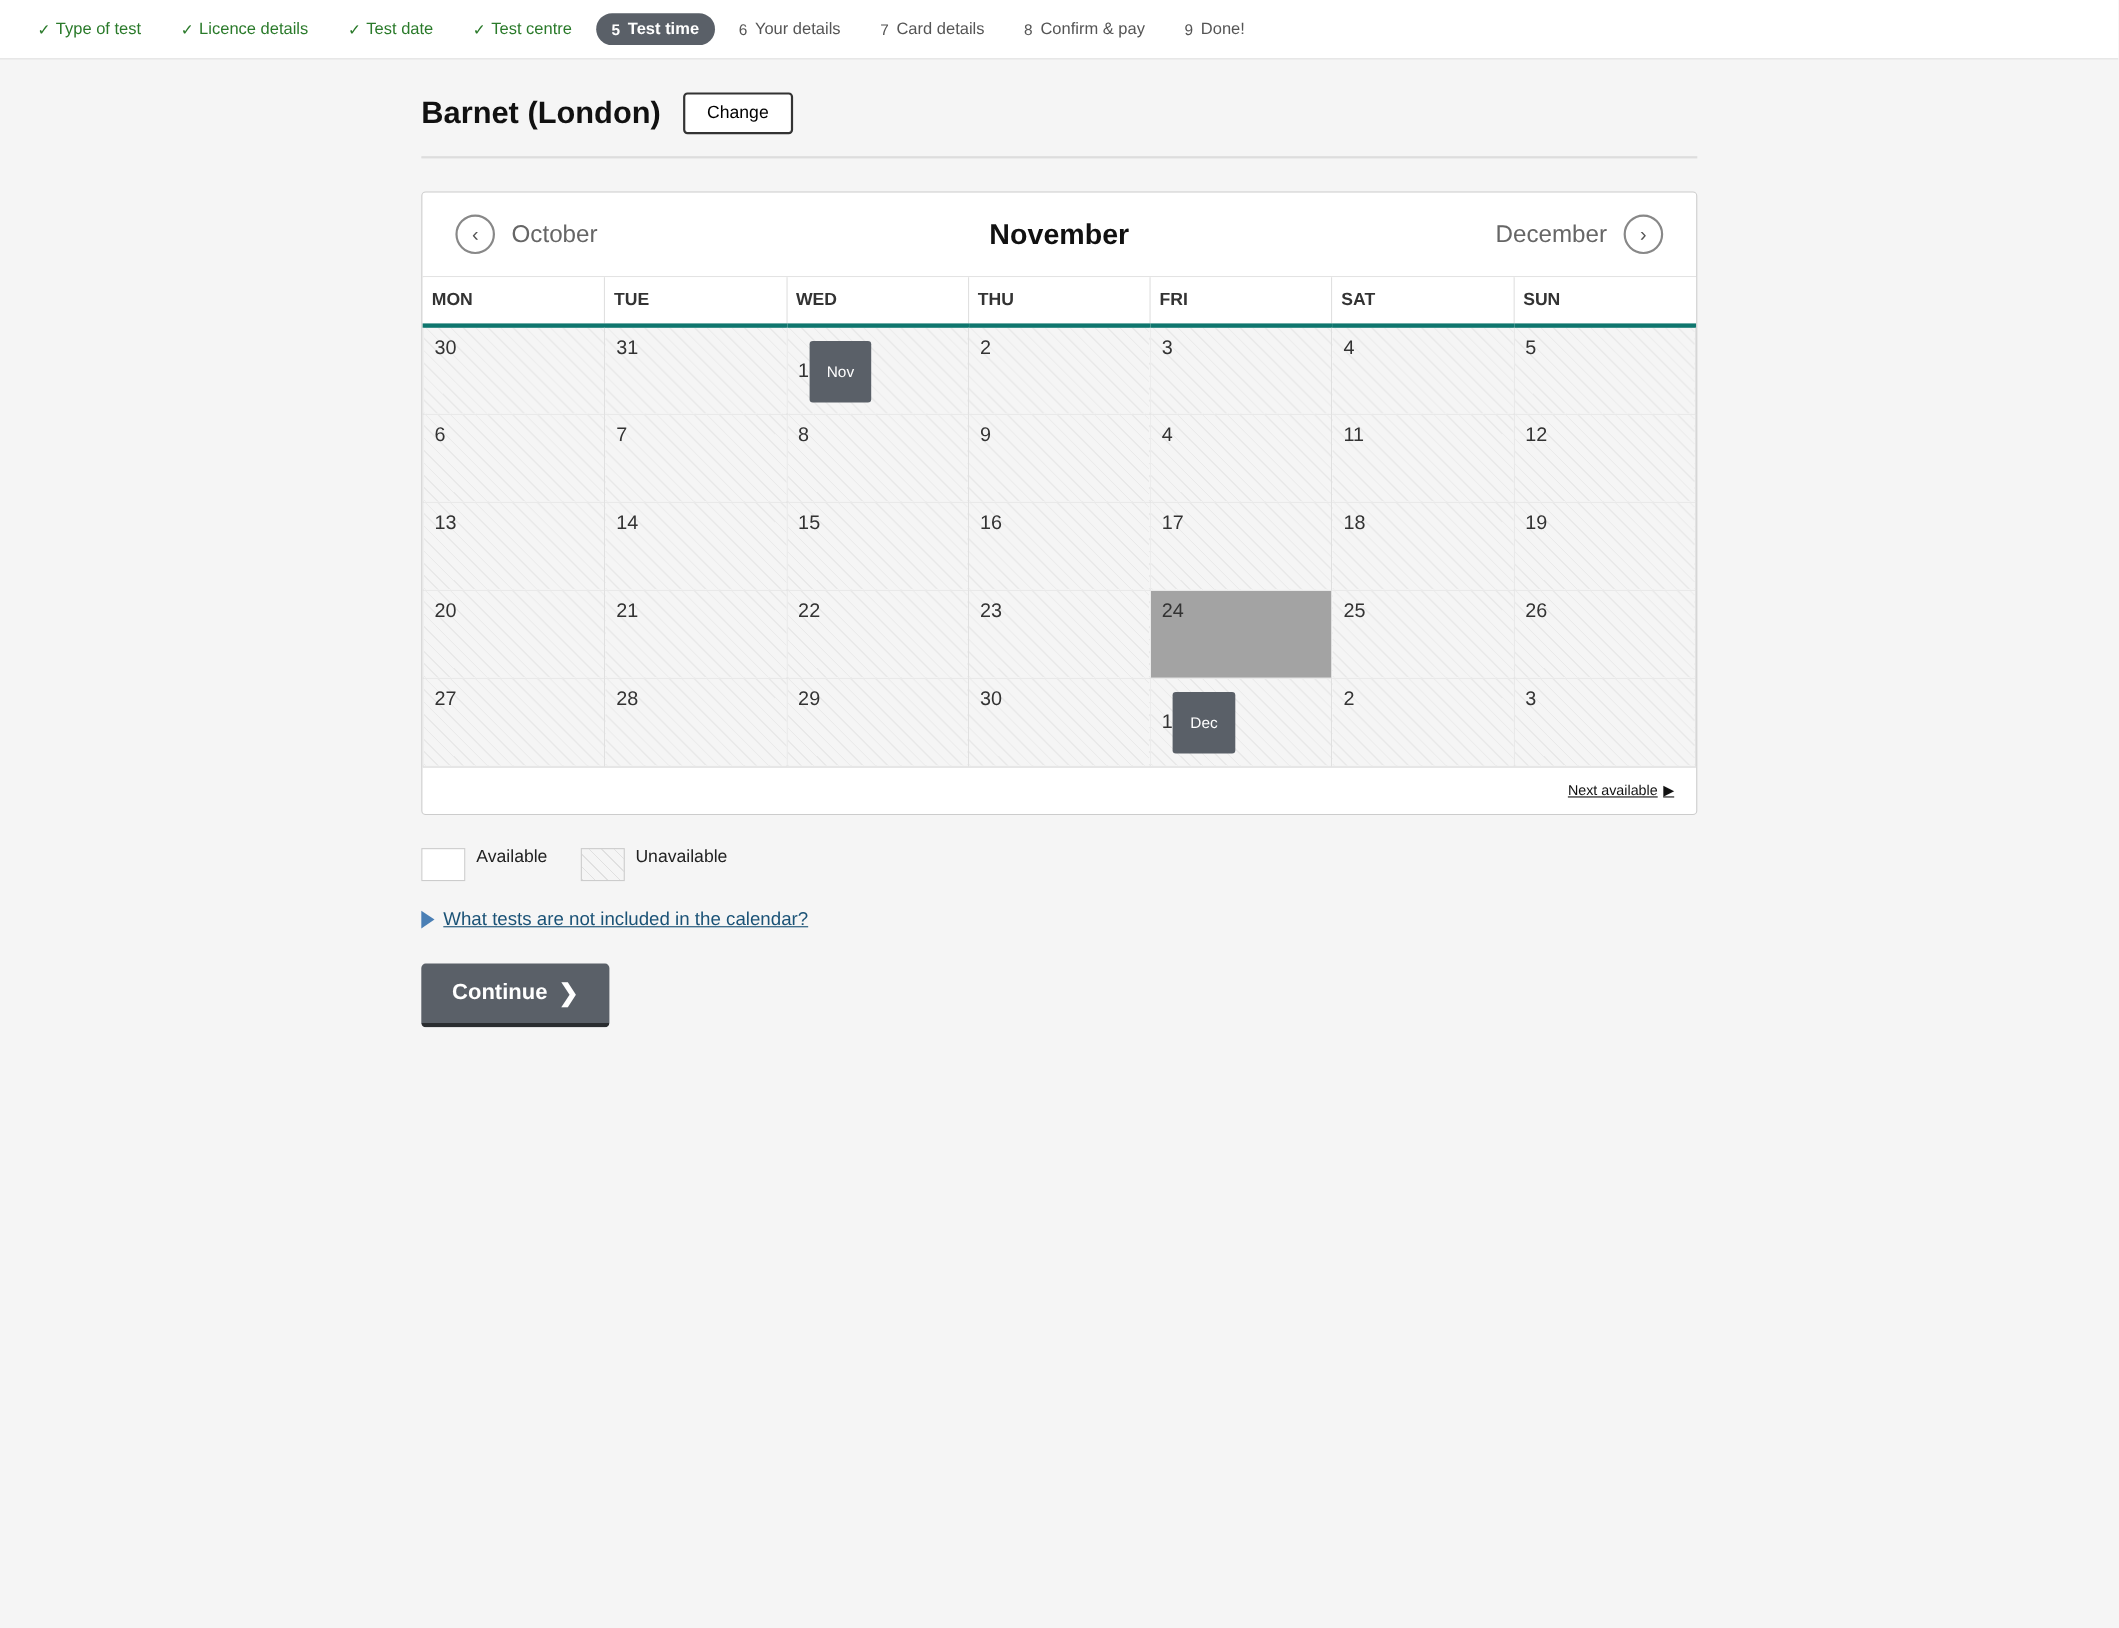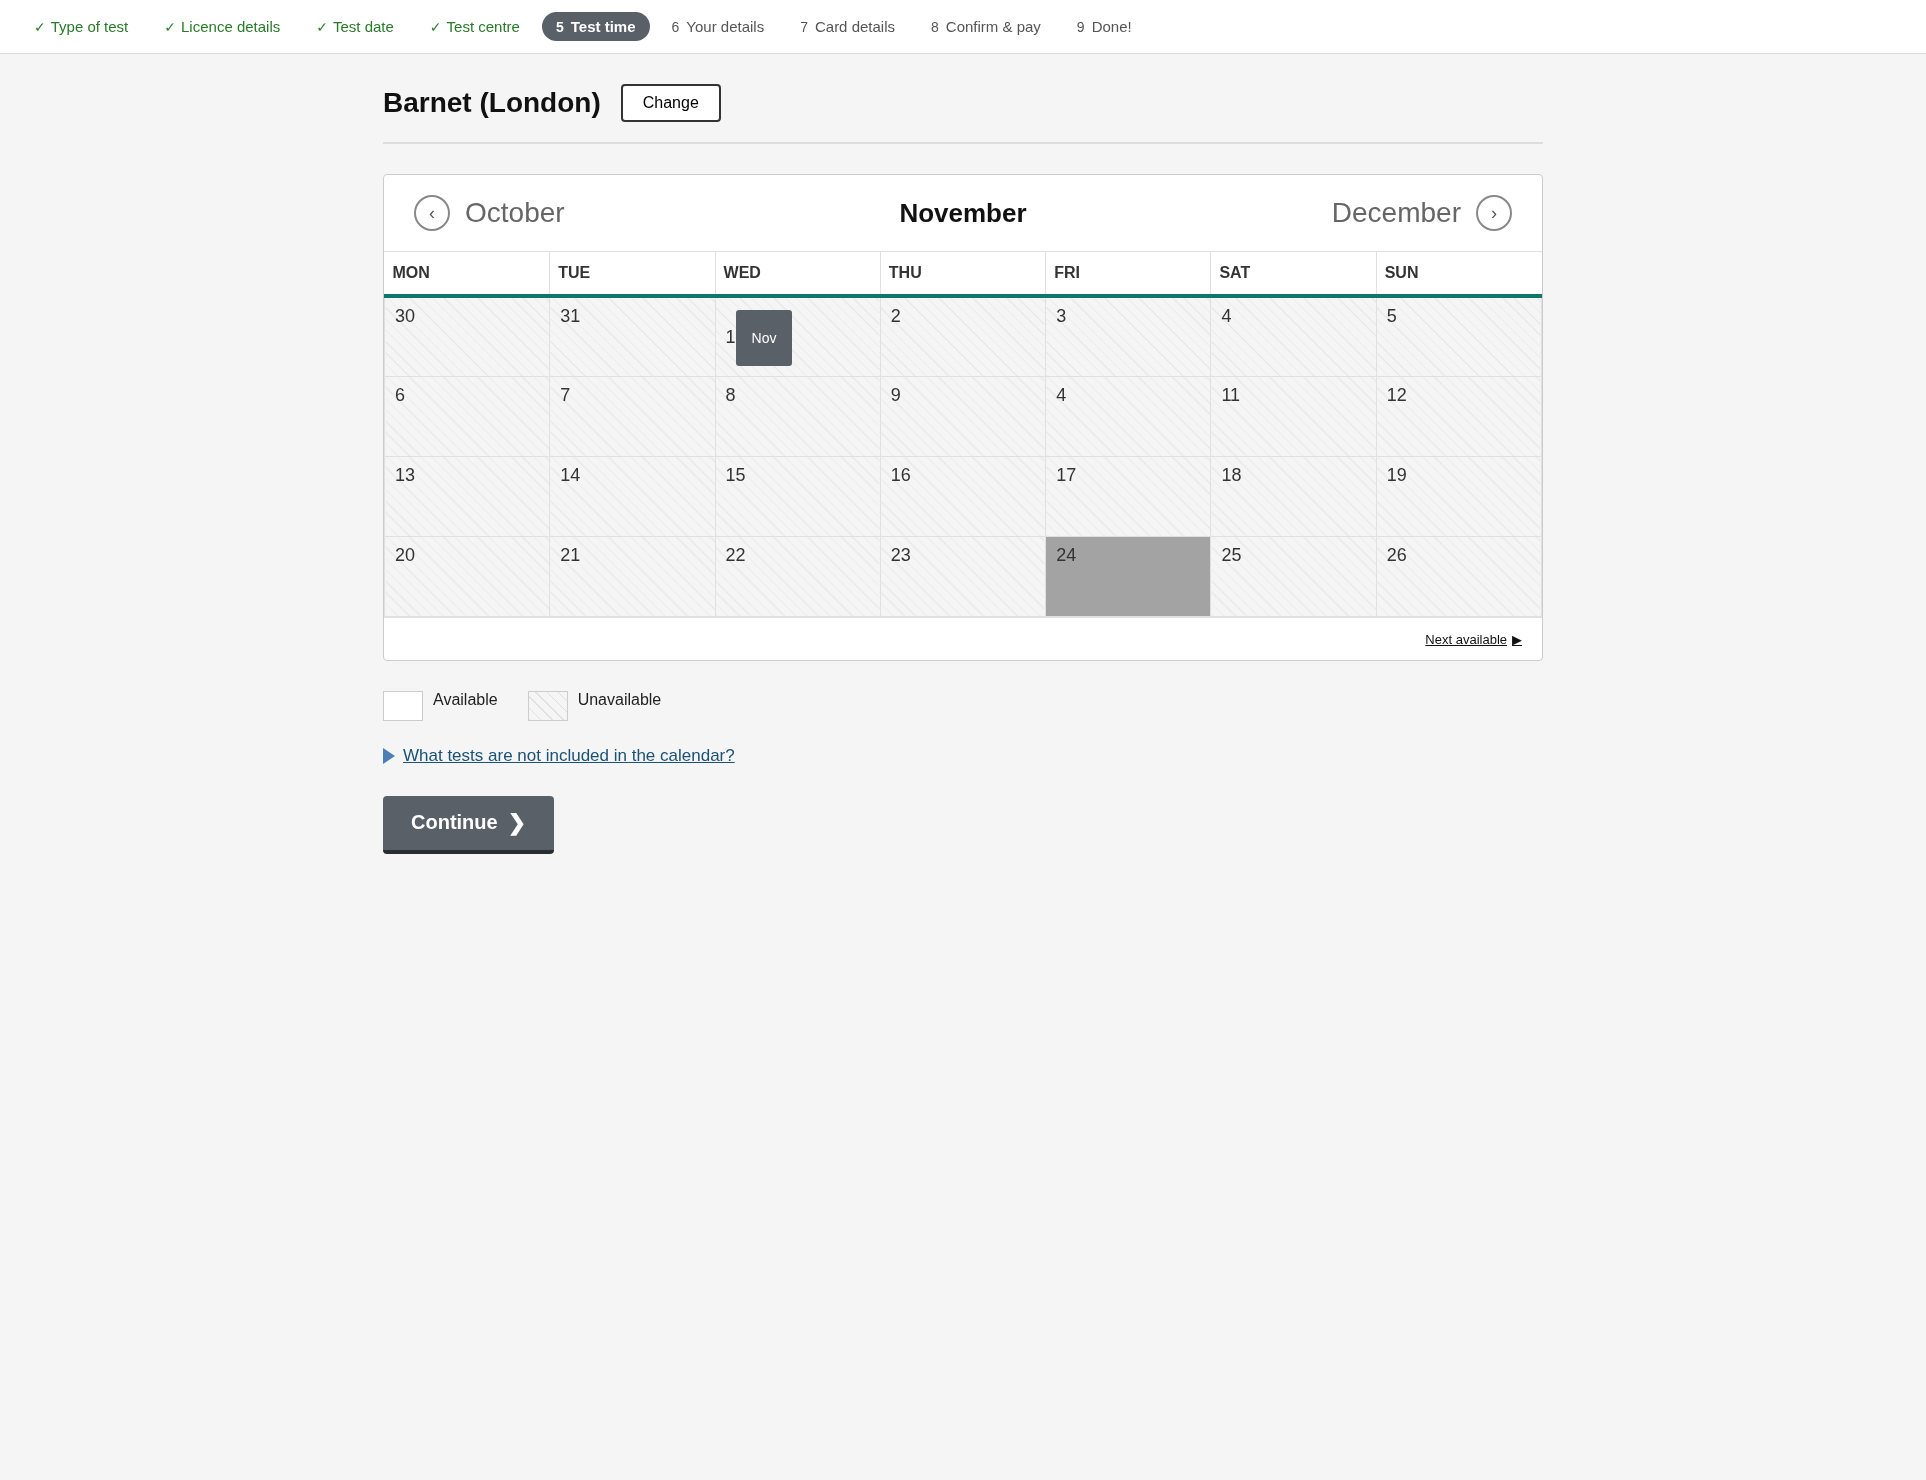--- a/index.html
+++ b/index.html
@@ -117,21 +117,21 @@
       border-radius: 50%;
       background: #fff;
       cursor: pointer;
       display: flex;
       align-items: center;
       justify-content: center;
       font-size: 18px;
       color: #555;
     }
     .month-name {
-      font-size: 28px;
+      font-size: 22px;
       color: #666;
     }
     .month-name.current {
       font-size: 26px;
       font-weight: bold;
       color: #111;
     }
 
     
     .calendar-grid {
@@ -386,20 +386,29 @@
           </tr>
           <tr>
             <td class="unavailable"><span class="day-num">20</span></td>
             <td class="unavailable"><span class="day-num">21</span></td>
             <td class="unavailable"><span class="day-num">22</span></td>
             <td class="unavailable"><span class="day-num">23</span></td>
             <td class="available"><span class="day-num">24</span></td>
             <td class="unavailable"><span class="day-num">25</span></td>
             <td class="unavailable"><span class="day-num">26</span></td>
           </tr>
+          <tr>
+            <td class="unavailable"><span class="day-num">27</span></td>
+            <td class="unavailable"><span class="day-num">28</span></td>
+            <td class="unavailable"><span class="day-num">29</span></td>
+            <td class="unavailable"><span class="day-num">30</span></td>
+            <td class="unavailable"><span class="day-num">1</span><div class="month-badge">Dec</div></td>
+            <td class="unavailable"><span class="day-num">2</span></td>
+            <td class="unavailable"><span class="day-num">3</span></td>
+          </tr>
         </tbody>
     </table>
 
     <div style="text-align:right; padding: 12px 20px; border-top: 1px solid #e0e0e0;">
       <a class="next-available-link">
         <span>Next available</span>
         <span>▶</span>
       </a>
     </div>
   </div>

